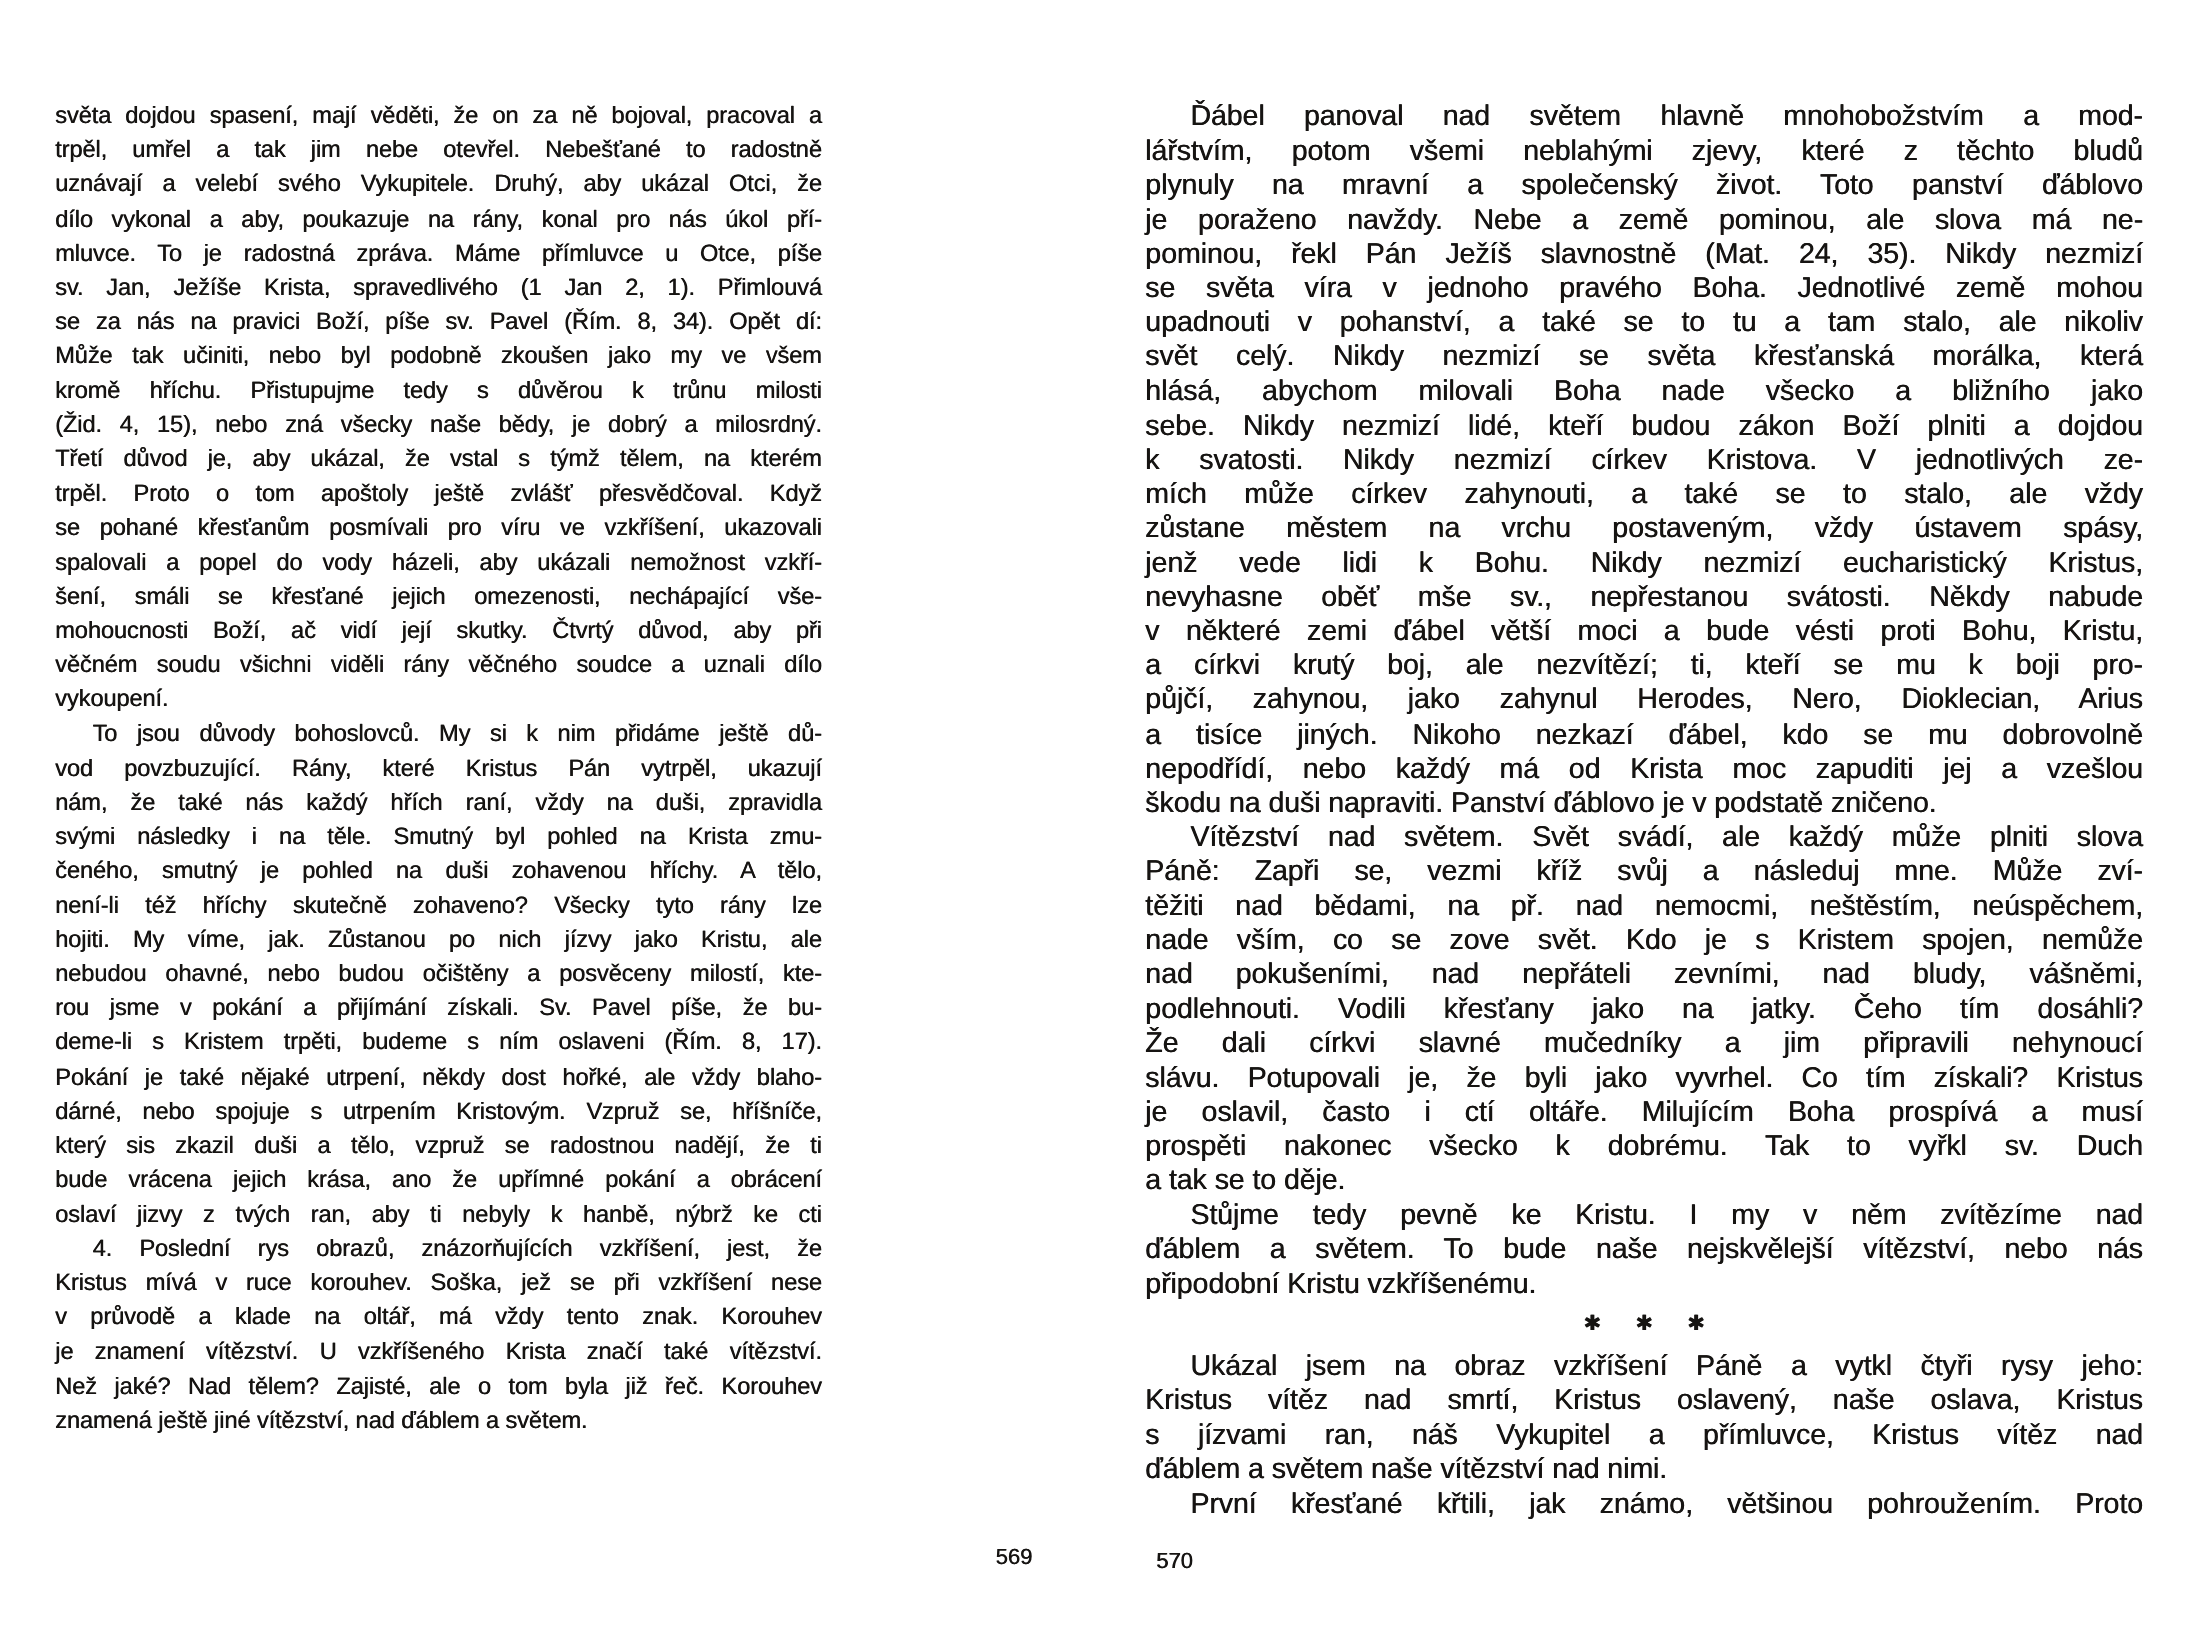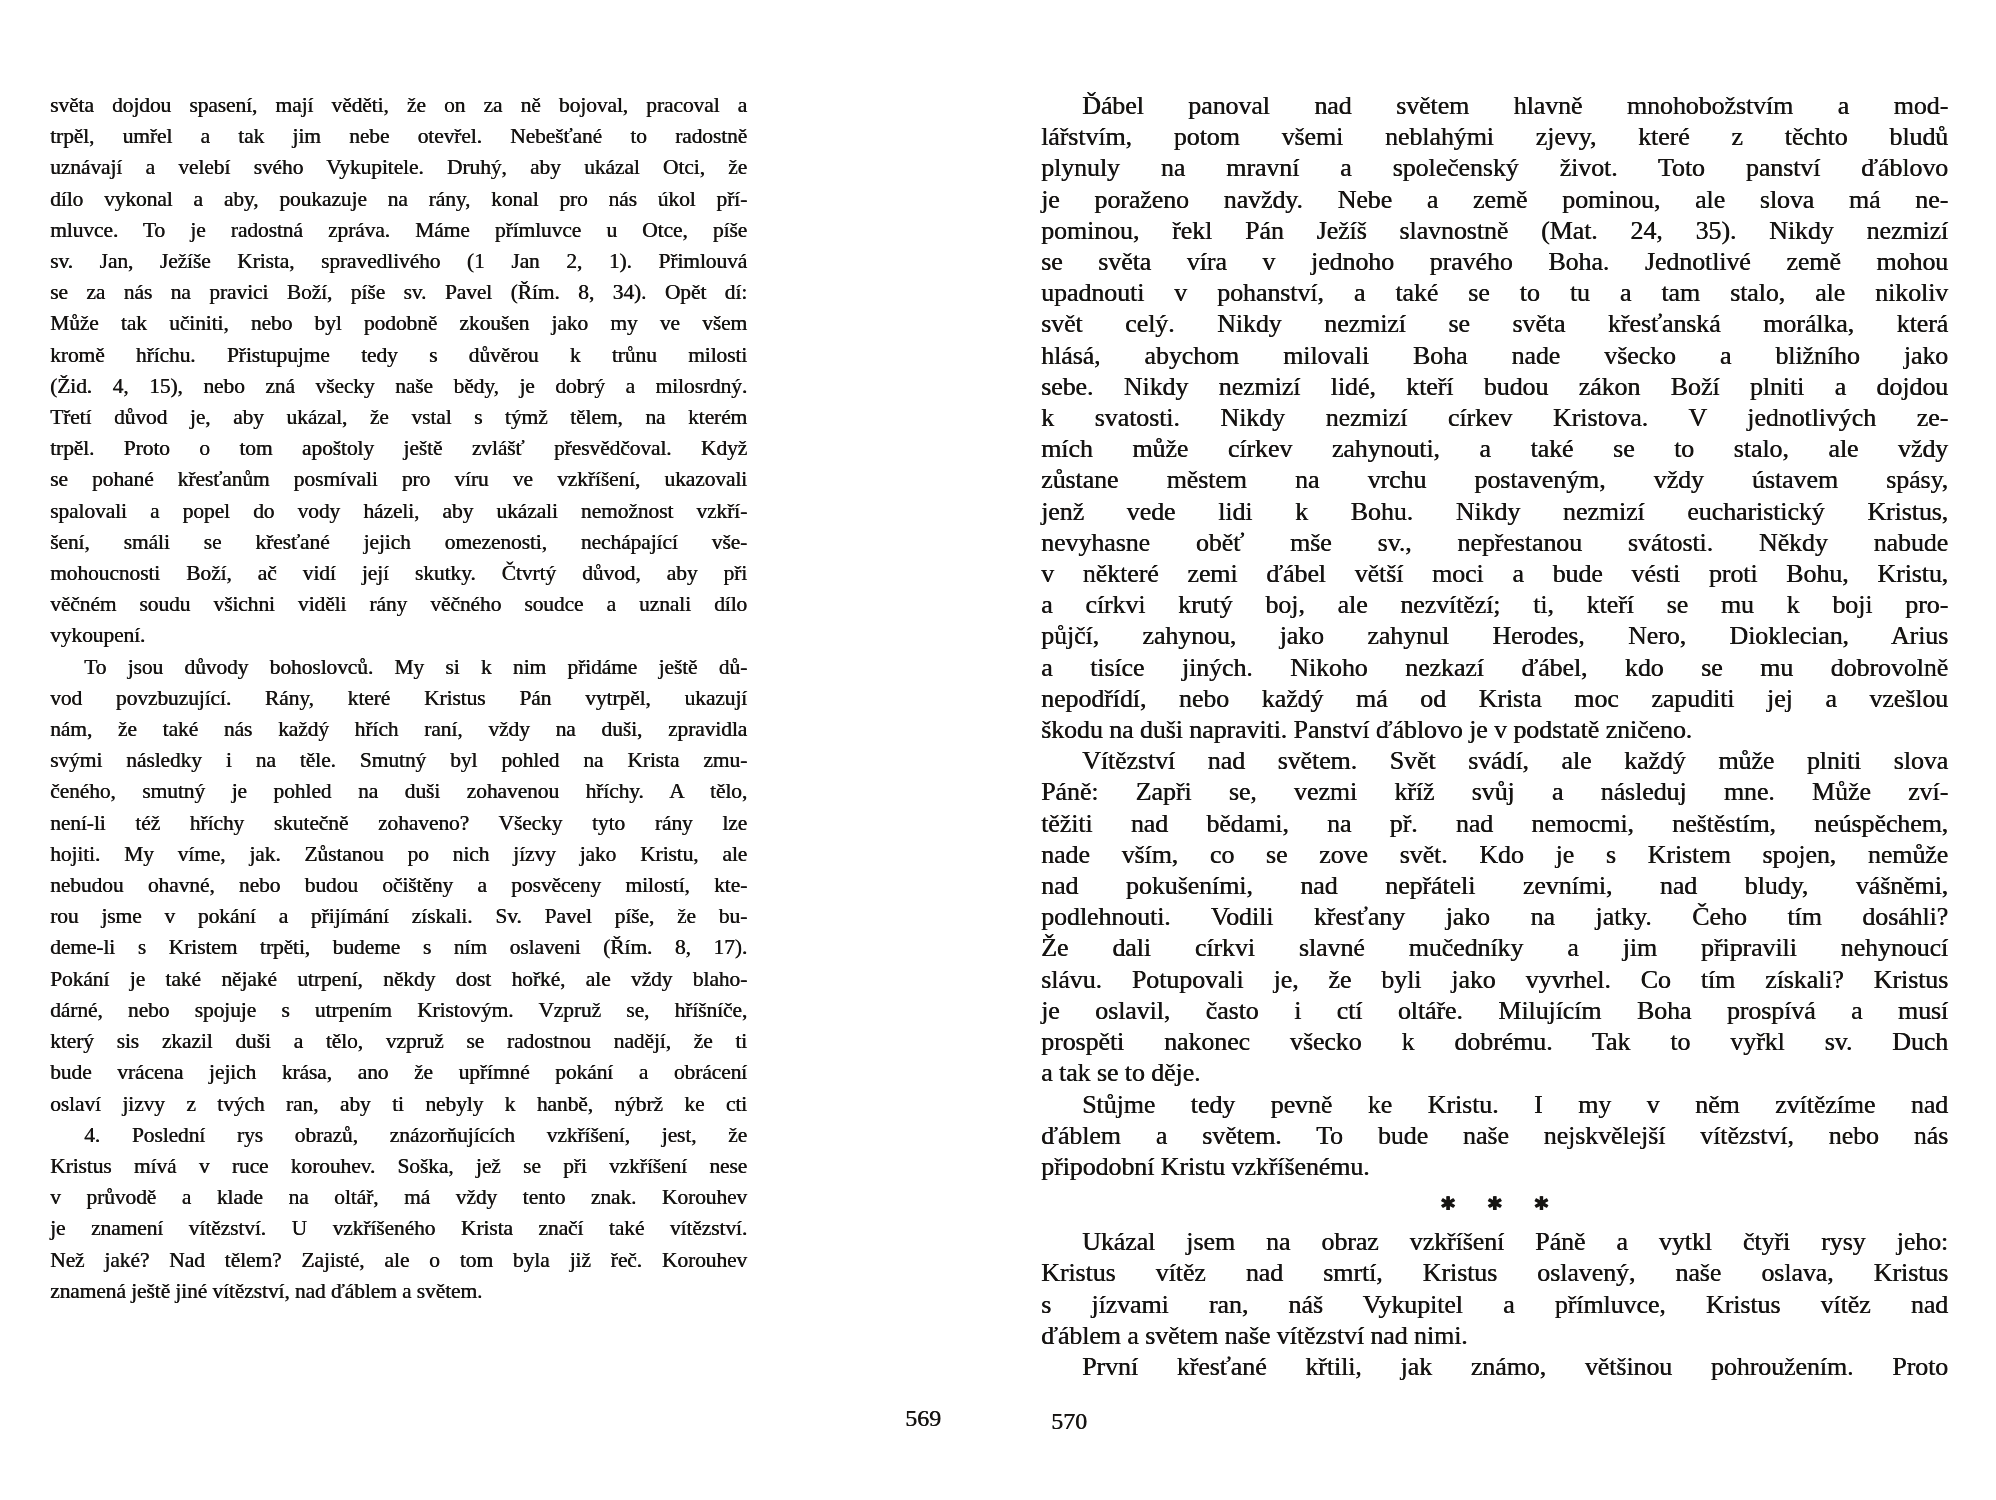--- a/index.html
+++ b/index.html
@@ -6,21 +6,21 @@
     margin: 0;
     padding: 0;
     background: #ffffff;
   }
   #scan {
     position: relative;
     width: 1996px;
     height: 1456px;
     background: var(--paper, #ffffff);
     overflow: hidden;
-    font-family: Liberation Serif, serif;
+    font-family: Liberation Sans, sans-serif;
     color: var(--ink, #161412);
   }
   .page-column {
     position: absolute;
     top: 90px;
   }
   #left-column {
     left: 50px;
     width: 697px;
     font-size: 21.5px;
@@ -47,21 +47,21 @@
     text-align: center;
     height: 44px;
     line-height: 44px;
     font-size: 19px;
     letter-spacing: 0;
     word-spacing: 26px;
     text-shadow: 0.6px 0 0 currentColor;
   }
   .page-number {
     position: absolute;
-    font-size: 24px;
+    font-size: 20px;
     text-shadow: 0.5px 0 0 currentColor;
   }
   #page-number-left  { left: 905px;  top: 1405px; }
   #page-number-right { left: 1051px; top: 1408px; text-align: right; }
 </style>
 </head>
 <body>
 
 <div id="scan" style="--paper: #ffffff; --ink: #161412;">
 

